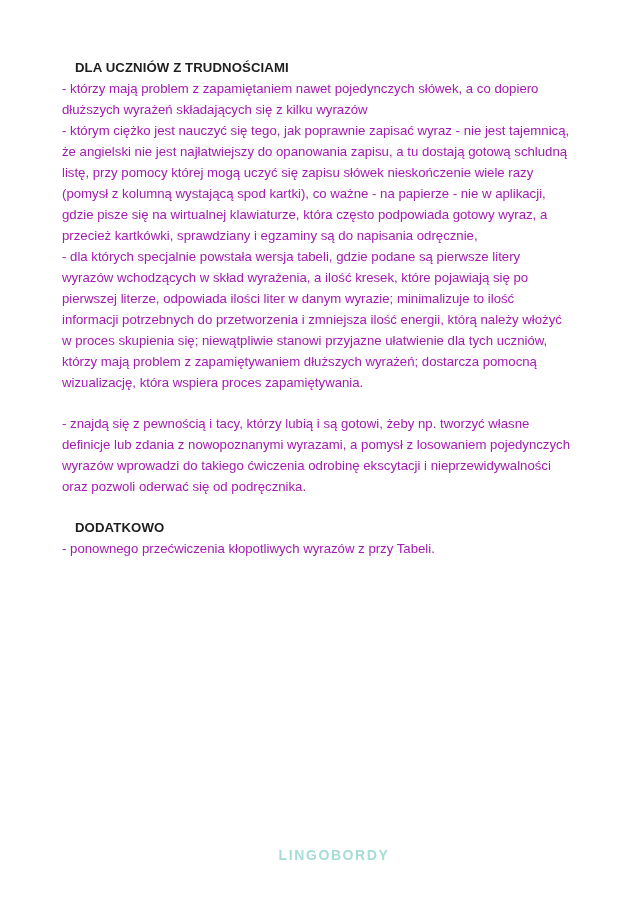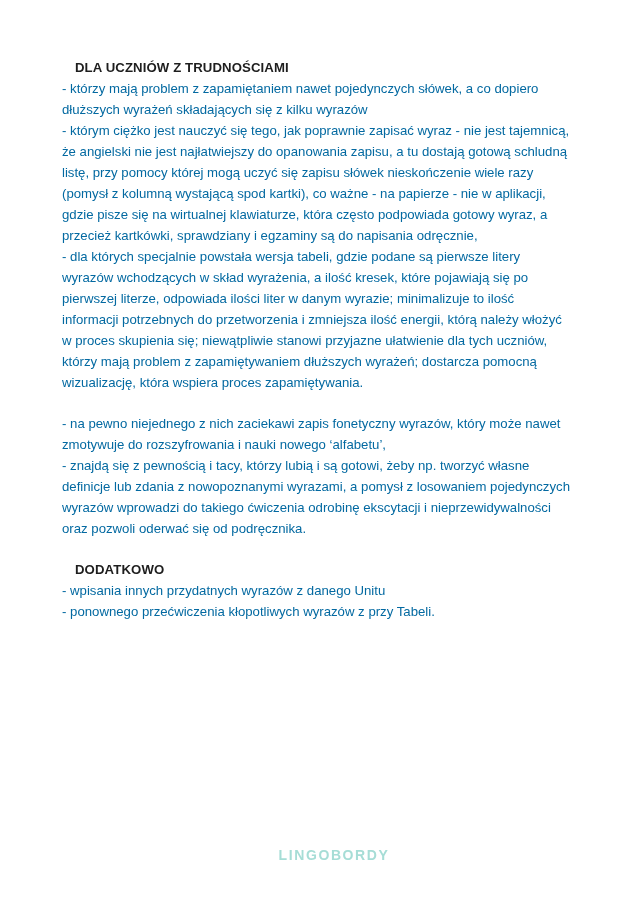--- a/index.html
+++ b/index.html
@@ -32,21 +32,21 @@
     font-weight: bold;
     color: #1e1e1e;
     line-height: 21px;
     letter-spacing: 0.1px;
     margin: 0;
     padding-left: 13px;
   }
   .para {
     font-size: 13.2px;
     font-weight: normal;
-    color: #0369a1;
+    color: #a21caf;
     line-height: 21px;
     margin: 0;
     text-align: left;
   }
   .footer-mark {
     position: absolute;
     left: 0;
     top: 847px;
     width: 636px;
     text-align: center;
@@ -66,27 +66,25 @@
   <div class="content">
 
     <div class="section">
       <p class="heading">DLA UCZNIÓW Z TRUDNOŚCIAMI</p>
       <p class="para">- którzy mają problem z zapamiętaniem nawet pojedynczych słówek, a co dopiero dłuższych wyrażeń składających się z kilku wyrazów</p>
       <p class="para">- którym ciężko jest nauczyć się tego, jak poprawnie zapisać wyraz - nie jest tajemnicą, że angielski nie jest najłatwiejszy do opanowania zapisu, a tu dostają gotową schludną listę, przy pomocy której mogą uczyć się zapisu słówek nieskończenie wiele razy (pomysł z kolumną wystającą spod kartki), co ważne - na papierze - nie w aplikacji, gdzie pisze się na wirtualnej klawiaturze, która często podpowiada gotowy wyraz, a przecież kartkówki, sprawdziany i egzaminy są do napisania odręcznie,</p>
       <p class="para">- dla których specjalnie powstała wersja tabeli, gdzie podane są pierwsze litery wyrazów wchodzących w skład wyrażenia, a ilość kresek, które pojawiają się po pierwszej literze, odpowiada ilości liter w danym wyrazie; minimalizuje to ilość informacji potrzebnych do przetworzenia i zmniejsza ilość energii, którą należy włożyć w proces skupienia się; niewątpliwie stanowi przyjazne ułatwienie dla tych uczniów, którzy mają problem z zapamiętywaniem dłuższych wyrażeń; dostarcza pomocną wizualizację, która wspiera proces zapamiętywania.</p>
     </div>
 
     <div class="section">
-      <p class="para">- na pewno niejednego z nich zaciekawi zapis fonetyczny wyrazów, który może nawet zmotywuje do rozszyfrowania i nauki nowego ‘alfabetu’,</p>
       <p class="para">- znajdą się z pewnością i tacy, którzy lubią i są gotowi, żeby np. tworzyć własne definicje lub zdania z nowopoznanymi wyrazami, a pomysł z losowaniem pojedynczych wyrazów wprowadzi do takiego ćwiczenia odrobinę ekscytacji i nieprzewidywalności oraz pozwoli oderwać się od podręcznika.</p>
     </div>
 
     <div class="section">
       <p class="heading">DODATKOWO</p>
-      <p class="para">- wpisania innych przydatnych wyrazów z danego Unitu</p>
       <p class="para">- ponownego przećwiczenia kłopotliwych wyrazów z przy Tabeli.</p>
     </div>
 
   </div>
 
   <div class="footer-mark">LINGOBORDY</div>
 
 </div>
 
 </body></html>

